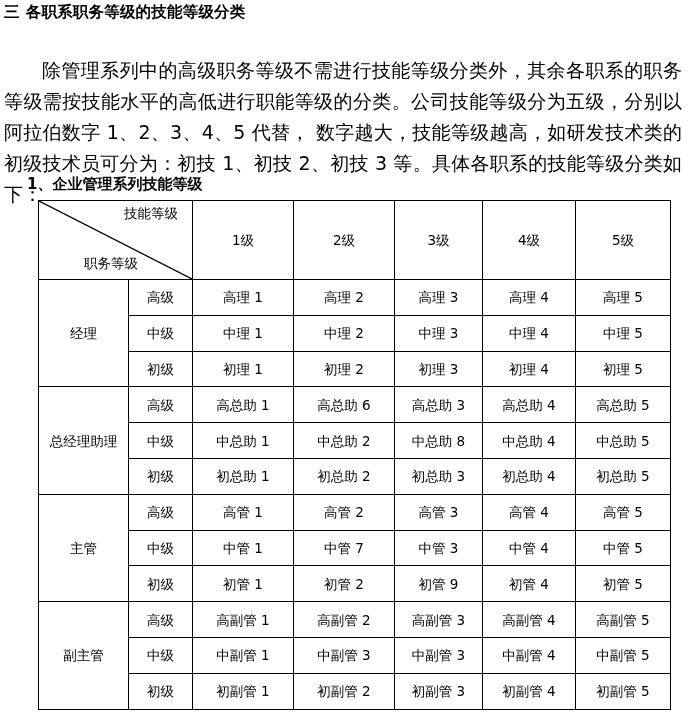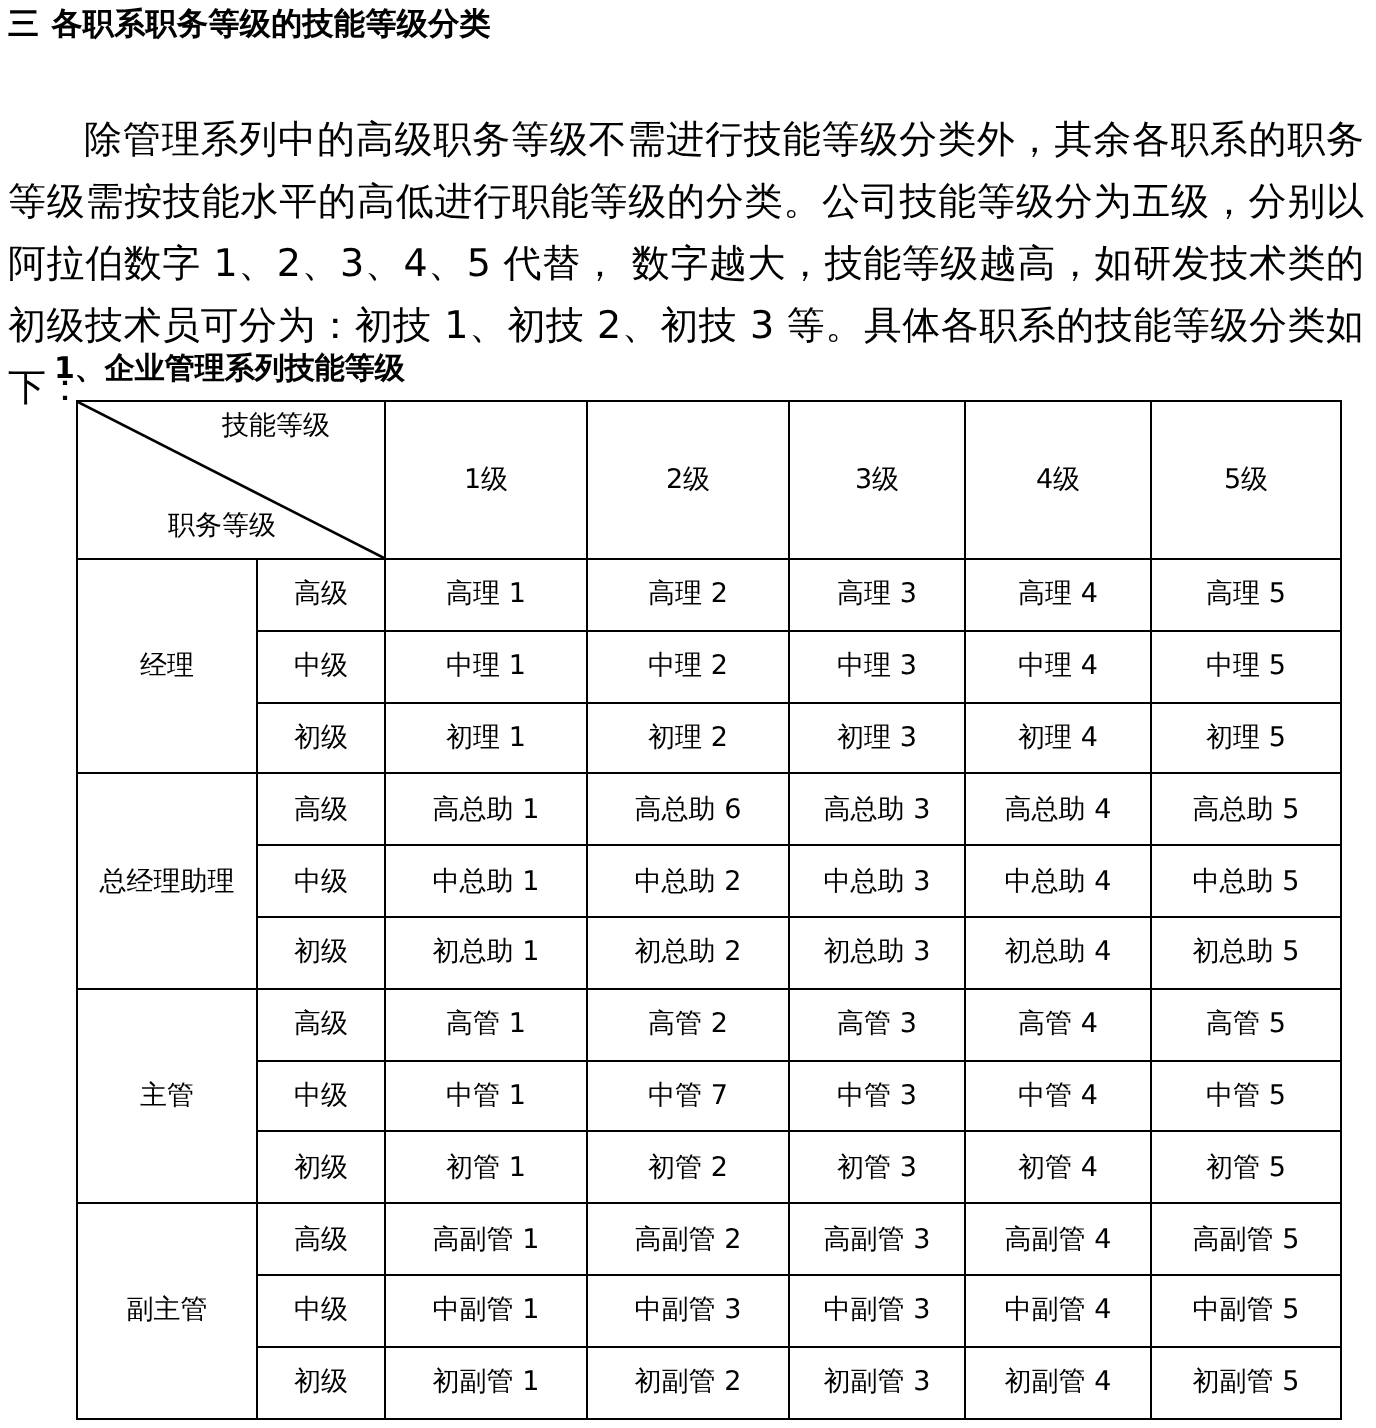--- a/index.html
+++ b/index.html
@@ -101,21 +101,21 @@
   }
   .corner .diag {
     position: absolute;
     left: 0; top: 0;
     width: 100%; height: 100%;
     display: block;
   }
   .corner .lbl-skill {
     position: absolute;
     top: 3px;
-    right: 27px;
+    right: 14px;
     font-size: 13.5px;
     line-height: 18px;
     white-space: nowrap;
   }
   .corner .lbl-post {
     position: absolute;
     bottom: 7px;
     left: 5px;
     font-size: 13.5px;
     line-height: 18px;
@@ -199,21 +199,21 @@
         <td>高总助 1</td>
         <td>高总助 6</td>
         <td>高总助 3</td>
         <td>高总助 4</td>
         <td>高总助 5</td>
       </tr>
       <tr class="body-row">
         <td>中级</td>
         <td>中总助 1</td>
         <td>中总助 2</td>
-        <td>中总助 3</td>
+        <td>中总助 8</td>
         <td>中总助 4</td>
         <td>中总助 5</td>
       </tr>
       <tr class="body-row">
         <td>初级</td>
         <td>初总助 1</td>
         <td>初总助 2</td>
         <td>初总助 3</td>
         <td>初总助 4</td>
         <td>初总助 5</td>
@@ -233,21 +233,21 @@
         <td>中管 1</td>
         <td>中管 7</td>
         <td>中管 3</td>
         <td>中管 4</td>
         <td>中管 5</td>
       </tr>
       <tr class="body-row">
         <td>初级</td>
         <td>初管 1</td>
         <td>初管 2</td>
-        <td>初管 3</td>
+        <td>初管 9</td>
         <td>初管 4</td>
         <td>初管 5</td>
       </tr>
 
       <tr class="body-row grp-start">
         <td class="post-cell" rowspan="3">副主管</td>
         <td>高级</td>
         <td>高副管 1</td>
         <td>高副管 2</td>
         <td>高副管 3</td>

